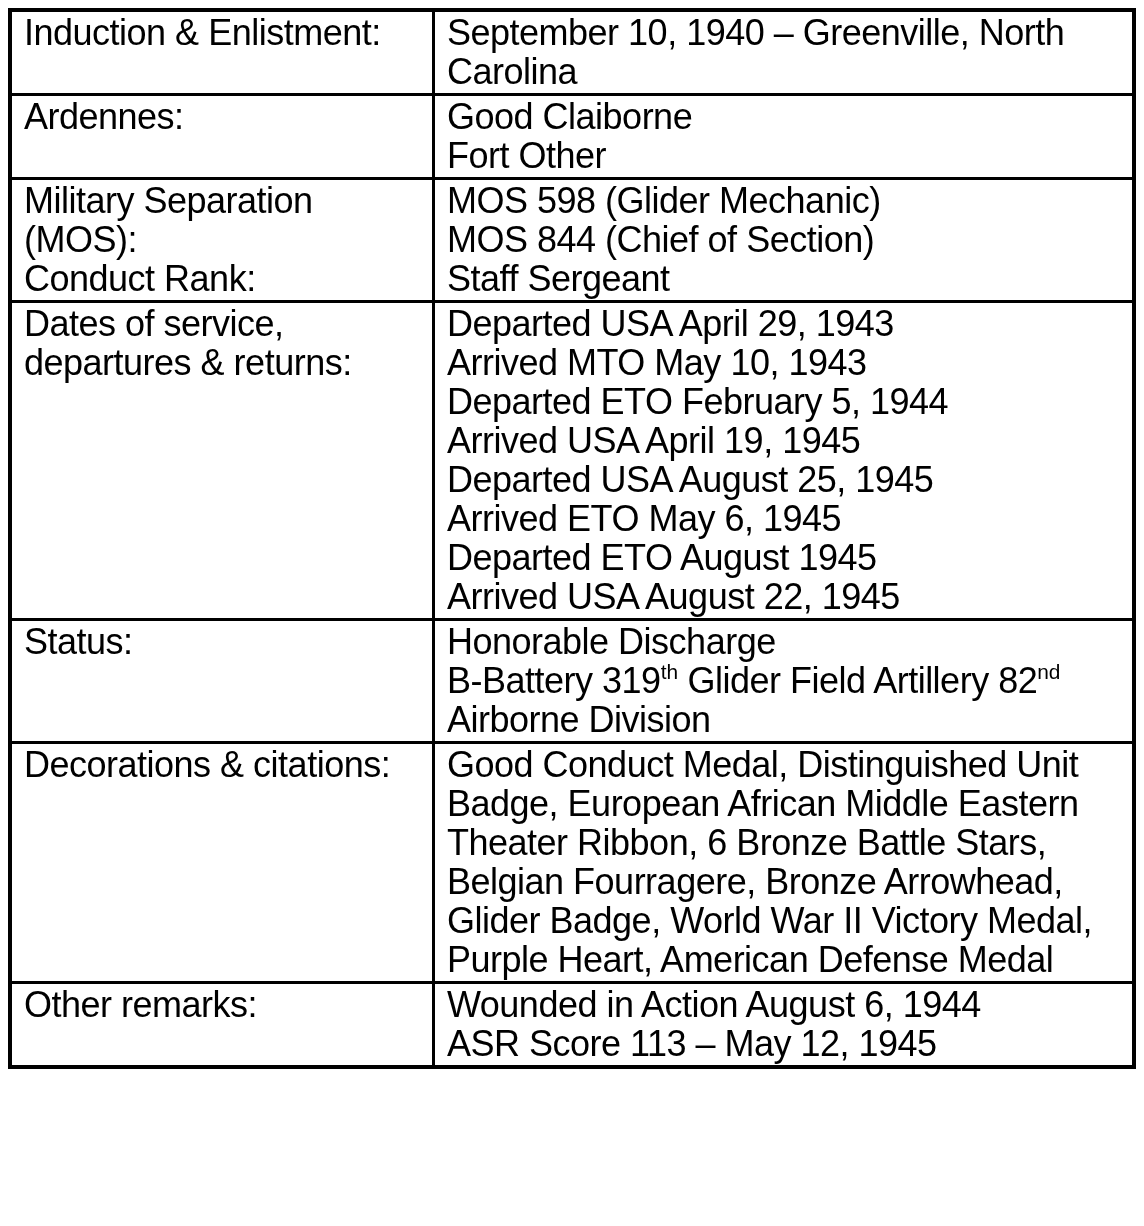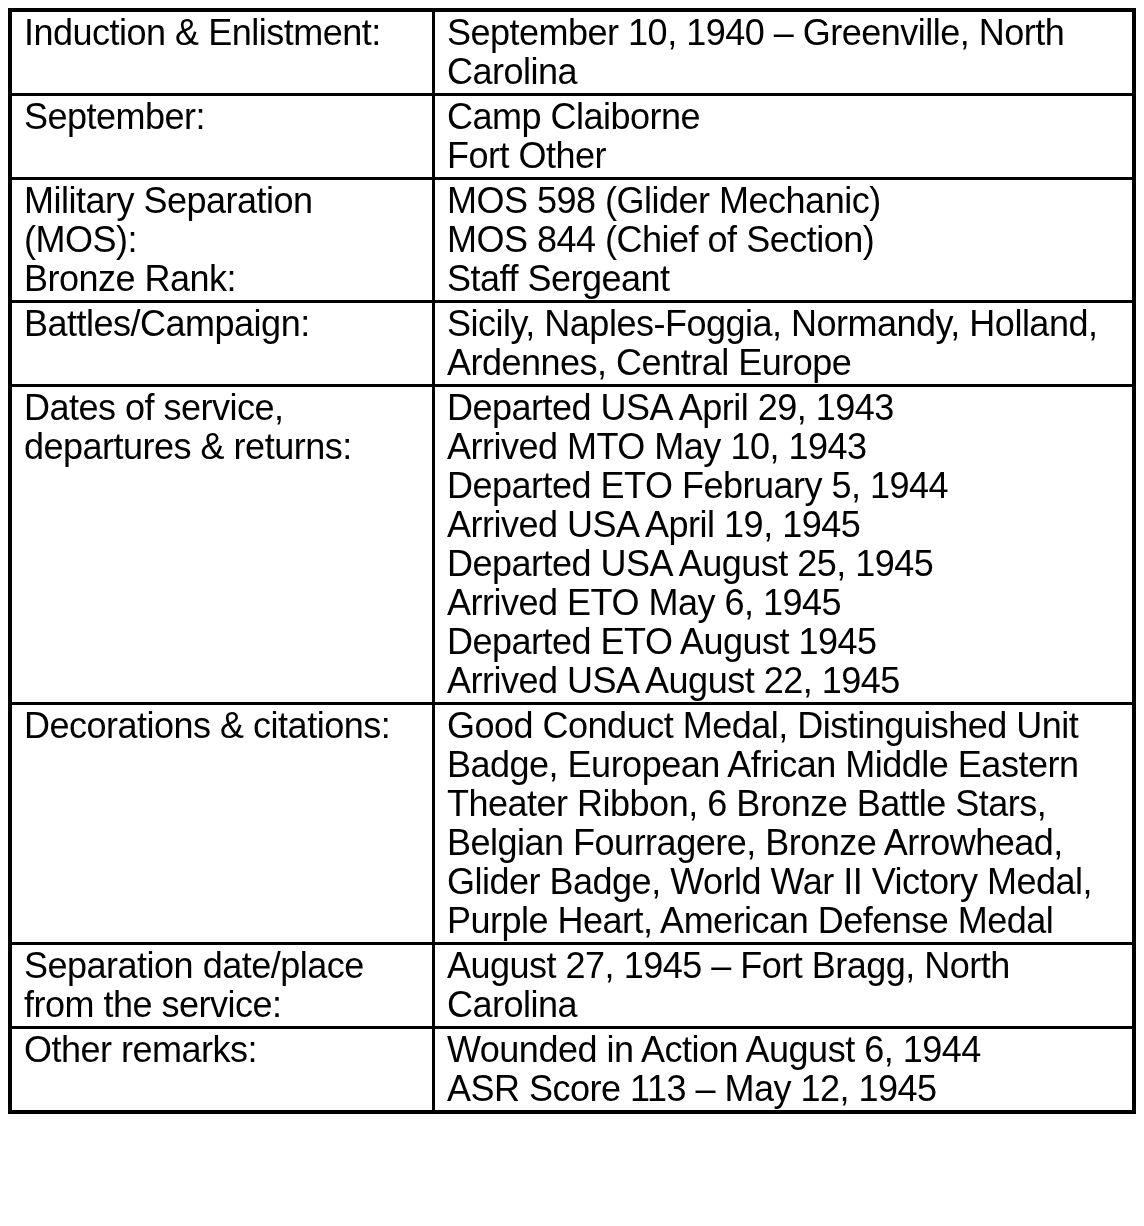--- a/index.html
+++ b/index.html
@@ -56,93 +56,84 @@
           <div class="line">Induction &amp; Enlistment:</div>
         </td>
     <td class="value-cell">
           <div class="line">September 10, 1940 – Greenville, North</div>
           <div class="line">Carolina</div>
         </td>
   </tr>
 
   <tr>
     <td class="label-cell">
-          <div class="line">September:</div>
+          <div class="line">Ardennes:</div>
         </td>
     <td class="value-cell">
-          <div class="line">Camp Claiborne</div>
+          <div class="line">Good Claiborne</div>
           <div class="line">Fort Other</div>
         </td>
   </tr>
 
   <tr>
     <td class="label-cell">
           <div class="line">Military Separation</div>
           <div class="line">(MOS):</div>
-          <div class="line">Bronze Rank:</div>
+          <div class="line">Conduct Rank:</div>
         </td>
     <td class="value-cell">
           <div class="line">MOS 598 (Glider Mechanic)</div>
           <div class="line">MOS 844 (Chief of Section)</div>
           <div class="line">Staff Sergeant</div>
         </td>
   </tr>
 
-  <tr>
-    <td class="label-cell">
-          <div class="line">Battles/Campaign:</div>
-        </td>
-    <td class="value-cell">
-          <div class="line">Sicily, Naples-Foggia, Normandy, Holland,</div>
-          <div class="line">Ardennes, Central Europe</div>
-        </td>
-  </tr>
 
   <tr>
     <td class="label-cell">
           <div class="line">Dates of service,</div>
           <div class="line">departures &amp; returns:</div>
         </td>
     <td class="value-cell">
           <div class="line">Departed USA April 29, 1943</div>
           <div class="line">Arrived MTO May 10, 1943</div>
           <div class="line">Departed ETO February 5, 1944</div>
           <div class="line">Arrived USA April 19, 1945</div>
           <div class="line">Departed USA August 25, 1945</div>
           <div class="line">Arrived ETO May 6, 1945</div>
           <div class="line">Departed ETO August 1945</div>
           <div class="line">Arrived USA August 22, 1945</div>
         </td>
   </tr>
 
+  <tr>
+    <td class="label-cell">
+          <div class="line">Status:</div>
+        </td>
+    <td class="value-cell">
+          <div class="line">Honorable Discharge</div>
+          <div class="line">B-Battery 319<sup>th</sup> Glider Field Artillery 82<sup>nd</sup></div>
+          <div class="line">Airborne Division</div>
+        </td>
+  </tr>
 
   <tr>
     <td class="label-cell">
           <div class="line">Decorations &amp; citations:</div>
         </td>
     <td class="value-cell">
           <div class="line">Good Conduct Medal, Distinguished Unit</div>
           <div class="line">Badge, European African Middle Eastern</div>
           <div class="line">Theater Ribbon, 6 Bronze Battle Stars,</div>
           <div class="line">Belgian Fourragere, Bronze Arrowhead,</div>
           <div class="line">Glider Badge, World War II Victory Medal,</div>
           <div class="line">Purple Heart, American Defense Medal</div>
         </td>
   </tr>
 
-  <tr>
-    <td class="label-cell">
-          <div class="line">Separation date/place</div>
-          <div class="line">from the service:</div>
-        </td>
-    <td class="value-cell">
-          <div class="line">August 27, 1945 – Fort Bragg, North</div>
-          <div class="line">Carolina</div>
-        </td>
-  </tr>
 
   <tr>
     <td class="label-cell">
           <div class="line">Other remarks:</div>
         </td>
     <td class="value-cell">
           <div class="line">Wounded in Action August 6, 1944</div>
           <div class="line">ASR Score 113 – May 12, 1945</div>
         </td>
   </tr>

